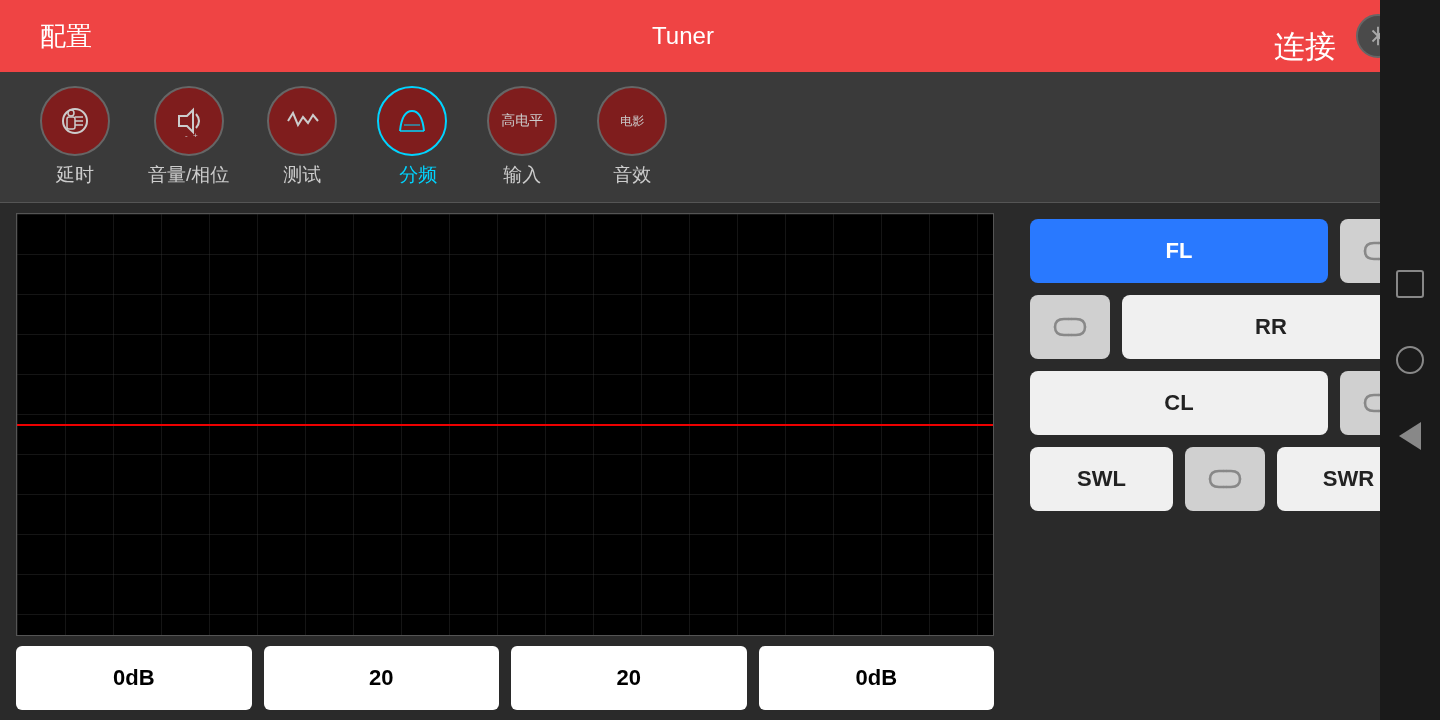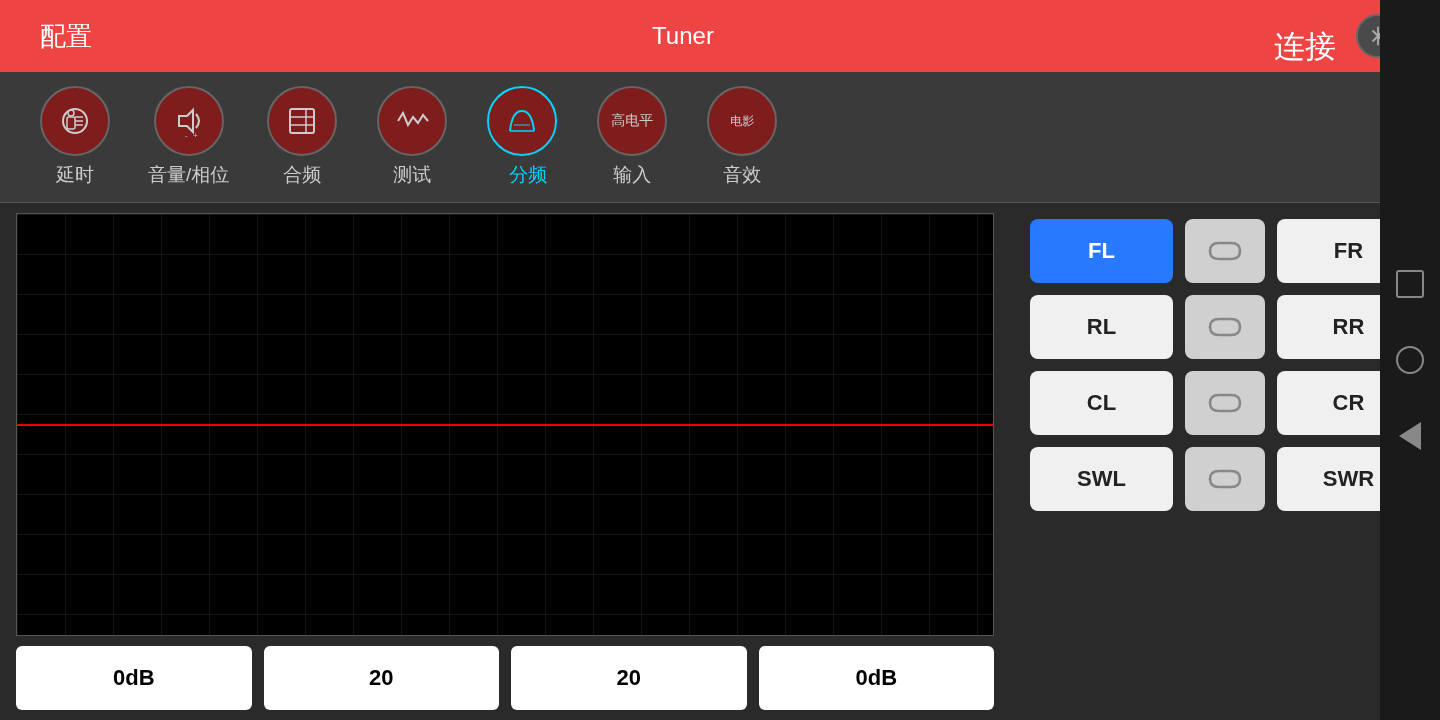--- a/index.html
+++ b/index.html
@@ -288,31 +288,20 @@
         <polygon points="8,13 16,13 22,7 22,29 16,23 8,23" stroke="#ccc" stroke-width="2" fill="none"></polygon>
         <path d="M25,11 Q31,18 25,25" stroke="#ccc" stroke-width="2" fill="none"></path>
         <text x="14" y="35" font-size="8" fill="#ccc">-</text>
         <text x="22" y="35" font-size="8" fill="#ccc">+</text>
       </svg>
     </div>
     <span class="nav-label">音量/相位</span>
   </div>
 
 
-  <div class="nav-item">
-    <div class="nav-circle">
-      <svg width="36" height="36" viewBox="0 0 36 36" fill="none">
-        <rect x="6" y="6" width="24" height="24" rx="2" stroke="#ccc" stroke-width="2" fill="none"></rect>
-        <line x1="6" y1="14" x2="30" y2="14" stroke="#ccc" stroke-width="1.5"></line>
-        <line x1="6" y1="22" x2="30" y2="22" stroke="#ccc" stroke-width="1.5"></line>
-        <line x1="22" y1="6" x2="22" y2="30" stroke="#ccc" stroke-width="1.5"></line>
-      </svg>
-    </div>
-    <span class="nav-label">合频</span>
-  </div>
 
   <div class="nav-item">
     <div class="nav-circle">
       <svg width="36" height="36" viewBox="0 0 36 36" fill="none">
         <polyline points="4,18 9,10 14,22 19,14 24,20 29,12 34,18" stroke="#ccc" stroke-width="2" fill="none"></polyline>
       </svg>
     </div>
     <span class="nav-label">测试</span>
   </div>
 
@@ -372,25 +361,23 @@
       <button class="link-btn">
         <svg width="40" height="24" viewBox="0 0 40 24" fill="none">
           <path d="M5,12 Q5,4 14,4 L18,4" stroke="#888" stroke-width="2.5" fill="none" stroke-linecap="round"></path>
           <path d="M22,4 L26,4 Q35,4 35,12" stroke="#888" stroke-width="2.5" fill="none" stroke-linecap="round"></path>
           <path d="M5,12 Q5,20 14,20 L18,20" stroke="#888" stroke-width="2.5" fill="none" stroke-linecap="round"></path>
           <path d="M22,20 L26,20 Q35,20 35,12" stroke="#888" stroke-width="2.5" fill="none" stroke-linecap="round"></path>
           <line x1="18" y1="4" x2="22" y2="4" stroke="#888" stroke-width="2.5"></line>
           <line x1="18" y1="20" x2="22" y2="20" stroke="#888" stroke-width="2.5"></line>
         </svg>
       </button>
-      <button class="channel-btn">FR</button>
     </div>
 
     <div class="channel-row">
-      <button class="channel-btn">RL</button>
       <button class="link-btn">
         <svg width="40" height="24" viewBox="0 0 40 24" fill="none">
           <path d="M5,12 Q5,4 14,4 L18,4" stroke="#888" stroke-width="2.5" fill="none" stroke-linecap="round"></path>
           <path d="M22,4 L26,4 Q35,4 35,12" stroke="#888" stroke-width="2.5" fill="none" stroke-linecap="round"></path>
           <path d="M5,12 Q5,20 14,20 L18,20" stroke="#888" stroke-width="2.5" fill="none" stroke-linecap="round"></path>
           <path d="M22,20 L26,20 Q35,20 35,12" stroke="#888" stroke-width="2.5" fill="none" stroke-linecap="round"></path>
           <line x1="18" y1="4" x2="22" y2="4" stroke="#888" stroke-width="2.5"></line>
           <line x1="18" y1="20" x2="22" y2="20" stroke="#888" stroke-width="2.5"></line>
         </svg>
       </button>
@@ -402,21 +389,20 @@
       <button class="link-btn">
         <svg width="40" height="24" viewBox="0 0 40 24" fill="none">
           <path d="M5,12 Q5,4 14,4 L18,4" stroke="#888" stroke-width="2.5" fill="none" stroke-linecap="round"></path>
           <path d="M22,4 L26,4 Q35,4 35,12" stroke="#888" stroke-width="2.5" fill="none" stroke-linecap="round"></path>
           <path d="M5,12 Q5,20 14,20 L18,20" stroke="#888" stroke-width="2.5" fill="none" stroke-linecap="round"></path>
           <path d="M22,20 L26,20 Q35,20 35,12" stroke="#888" stroke-width="2.5" fill="none" stroke-linecap="round"></path>
           <line x1="18" y1="4" x2="22" y2="4" stroke="#888" stroke-width="2.5"></line>
           <line x1="18" y1="20" x2="22" y2="20" stroke="#888" stroke-width="2.5"></line>
         </svg>
       </button>
-      <button class="channel-btn">CR</button>
     </div>
 
     <div class="channel-row">
       <button class="channel-btn">SWL</button>
       <button class="link-btn">
         <svg width="40" height="24" viewBox="0 0 40 24" fill="none">
           <path d="M5,12 Q5,4 14,4 L18,4" stroke="#888" stroke-width="2.5" fill="none" stroke-linecap="round"></path>
           <path d="M22,4 L26,4 Q35,4 35,12" stroke="#888" stroke-width="2.5" fill="none" stroke-linecap="round"></path>
           <path d="M5,12 Q5,20 14,20 L18,20" stroke="#888" stroke-width="2.5" fill="none" stroke-linecap="round"></path>
           <path d="M22,20 L26,20 Q35,20 35,12" stroke="#888" stroke-width="2.5" fill="none" stroke-linecap="round"></path>

